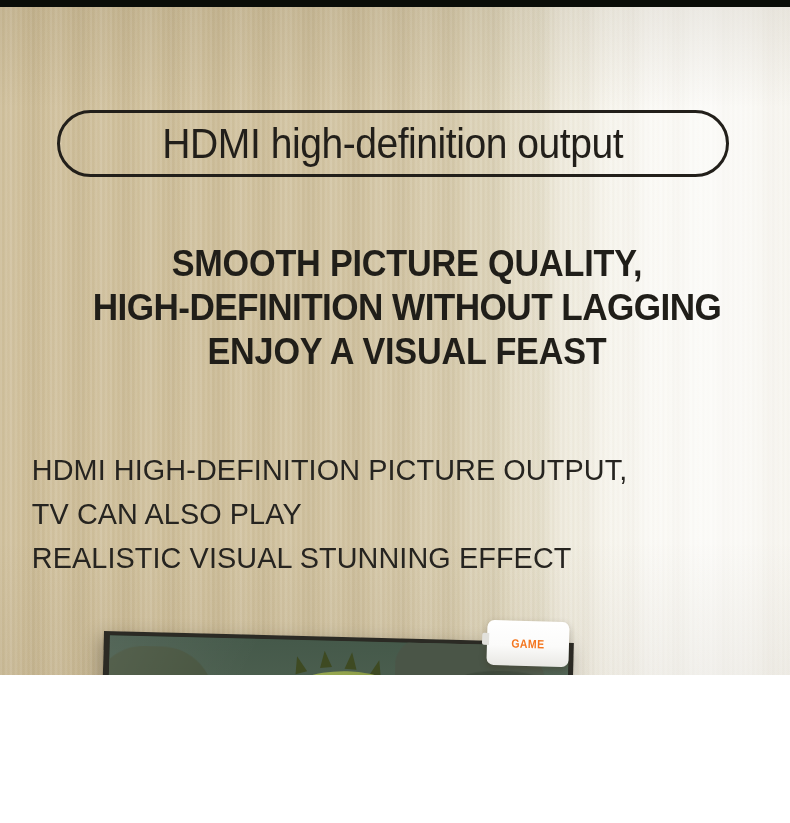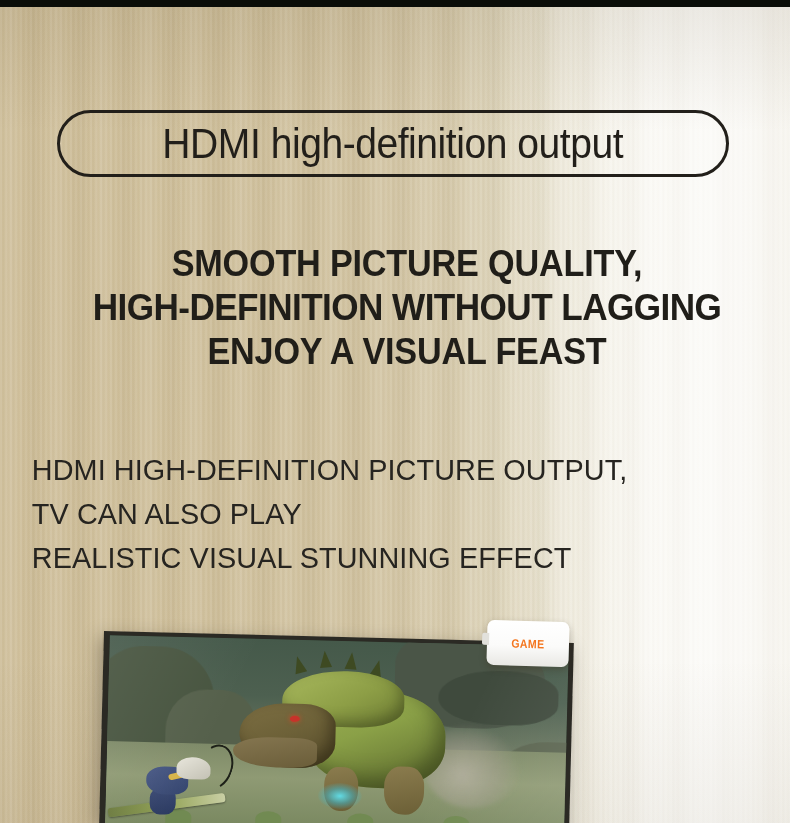--- a/index.html
+++ b/index.html
@@ -8,21 +8,21 @@
     padding: 0;
     background: #ffffff;
   }
   body {
     font-family: "Liberation Sans", sans-serif;
   }
 
   #poster {
     position: relative;
     width: 790px;
-    height: 823px;
+    height: 675px;
     overflow: hidden;
     background: #86efac;
   }
 
   
   .bg-base {
     position: absolute;
     inset: 0;
     background: linear-gradient(90deg,
         #cfbf9b 0%,

